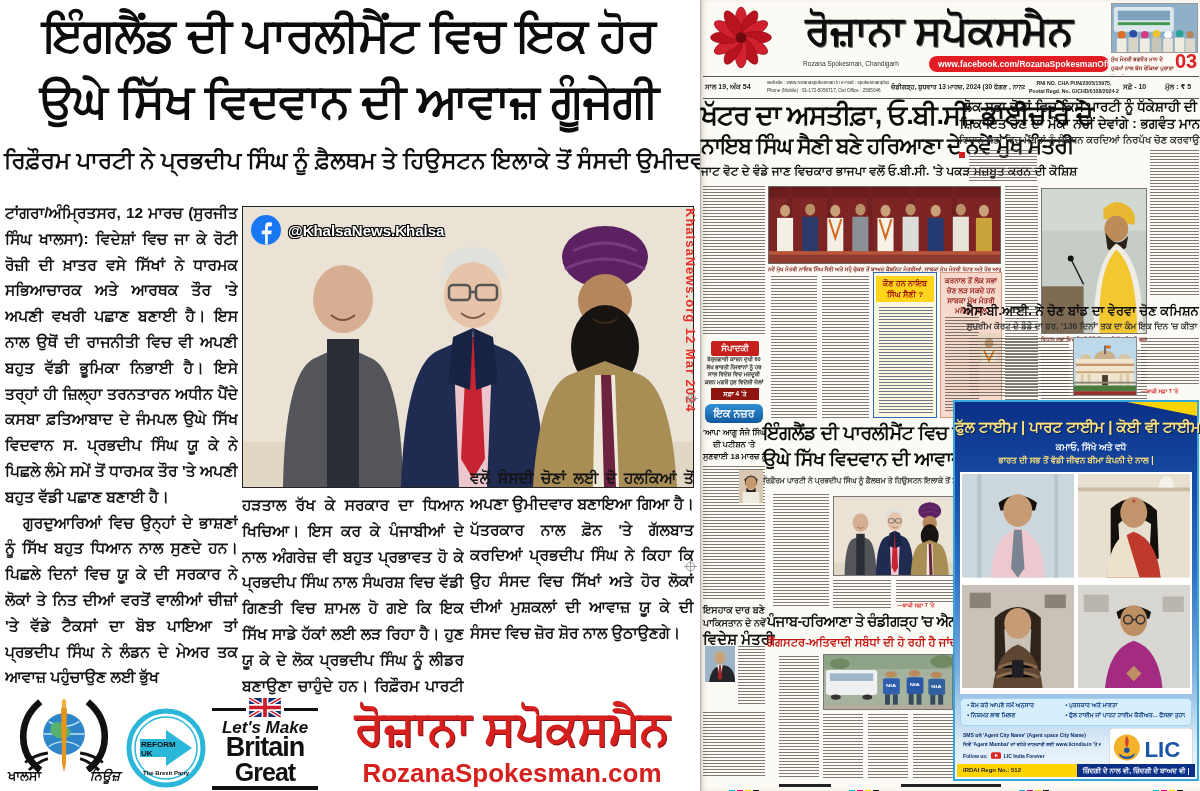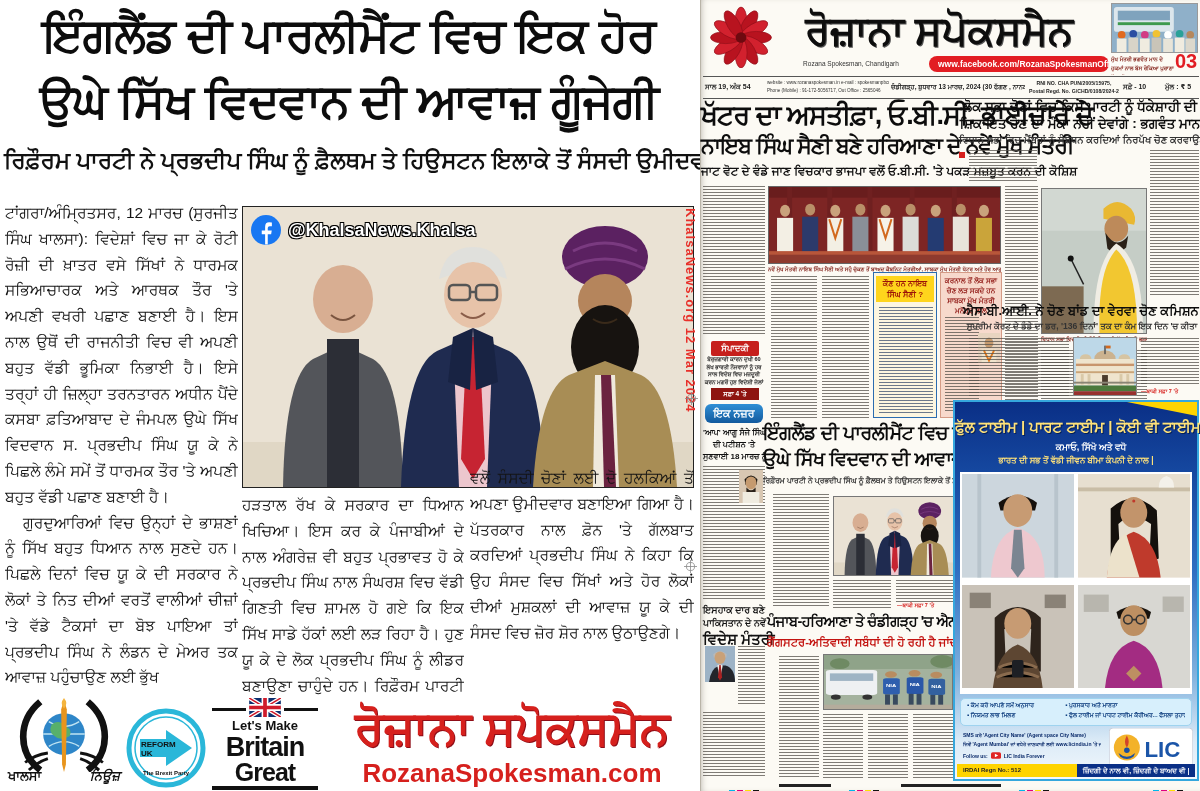--- a/index.html
+++ b/index.html
@@ -9,21 +9,21 @@
   .c{text-align:center;}
   .b{font-weight:bold;}
   .nw{white-space:nowrap;}
   .ov{overflow:hidden;}
   
   .m{position:absolute;background-image:repeating-linear-gradient(to bottom,#55514b 0,#55514b 1px,transparent 1px,transparent 3px);opacity:.75;}
   .m.blu{background-image:repeating-linear-gradient(to bottom,#3c4f6e 0,#3c4f6e 1px,transparent 1px,transparent 3px);}
   #left-page{position:absolute;left:0;top:0;width:700px;height:791px;background:#ffffff;}
   #right-page{position:absolute;left:700px;top:0;width:500px;height:791px;background:#fcfaf4;border-left:1px solid #b9b4a8;box-shadow:inset 4px 0 8px -6px #8a857a;}
   .headline-main{font-weight:bold;color:#0c0c0c;letter-spacing:-1px;}
-  .body-col{font-size:15.5px;line-height:25.8px;font-weight:400;color:#141414;text-align:justify;overflow:hidden;}
+  .body-col{font-size:15.5px;line-height:25.8px;font-weight:700;color:#141414;text-align:justify;overflow:hidden;}
   .cap{color:#7d170f;font-weight:bold;}
   .redtxt{color:#d6201d;}
   .reg-sq{display:inline-block;width:6px;height:6px;margin-right:2px;}
 </style>
 </head>
 <body>
 
 <svg width="0" height="0" style="position:absolute" aria-hidden="true">
   <defs>
     <symbol id="sym-men3" viewBox="0 0 450 280" preserveAspectRatio="none">
@@ -350,21 +350,21 @@
     </div>
 
     <div class="abs" style="left:242px;top:206px;width:452px;height:282px;border:1px solid #222;box-sizing:border-box;">
       <svg width="450" height="280" style="display:block">
           <use href="#sym-men3"></use>
         </svg>
       <div class="abs" style="left:8px;top:8px;display:flex;align-items:center;gap:7px;">
         <svg width="30" height="30">
             <use href="#sym-fb"></use>
           </svg>
-        <span class="b" style="font-size:18px;color:#fff;text-shadow:-1px -1px 0 #000,1px -1px 0 #000,-1px 1px 0 #000,1px 1px 0 #000;">@KhalsaNews.Khalsa</span>
+        <span class="b" style="font-size:15px;color:#fff;text-shadow:-1px -1px 0 #000,1px -1px 0 #000,-1px 1px 0 #000,1px 1px 0 #000;">@KhalsaNews.Khalsa</span>
       </div>
     </div>
 
     <div class="abs body-col" style="left:242px;top:492px;width:222px;height:210px;">ਹੜਤਾਲ ਰੱਖ ਕੇ ਸਰਕਾਰ ਦਾ ਧਿਆਨ ਖਿਚਿਆ। ਇਸ ਕਰ ਕੇ ਪੰਜਾਬੀਆਂ ਦੇ ਨਾਲ ਅੰਗਰੇਜ਼ ਵੀ ਬਹੁਤ ਪ੍ਰਭਾਵਤ ਹੋ ਕੇ ਪ੍ਰਭਦੀਪ ਸਿੰਘ ਨਾਲ ਸੰਘਰਸ਼ ਵਿਚ ਵੱਡੀ ਗਿਣਤੀ ਵਿਚ ਸ਼ਾਮਲ ਹੋ ਗਏ ਕਿ ਇਕ ਸਿੱਖ ਸਾਡੇ ਹੱਕਾਂ ਲਈ ਲੜ ਰਿਹਾ ਹੈ। ਹੁਣ ਯੂ ਕੇ ਦੇ ਲੋਕ ਪ੍ਰਭਦੀਪ ਸਿੰਘ ਨੂੰ ਲੀਡਰ ਬਣਾਉਣਾ ਚਾਹੁੰਦੇ ਹਨ। ਰਿਫ਼ੌਰਮ ਪਾਰਟੀ ਯੂ ਕੇ</div>
     <div class="abs body-col" style="left:470px;top:465px;width:224px;height:210px;">ਵਲੋਂ ਸੰਸਦੀ ਚੋਣਾਂ ਲਈ ਦੋ ਹਲਕਿਆਂ ਤੋਂ ਅਪਣਾ ਉਮੀਦਵਾਰ ਬਣਾਇਆ ਗਿਆ ਹੈ। ਪੱਤਰਕਾਰ ਨਾਲ ਫ਼ੋਨ 'ਤੇ ਗੱਲਬਾਤ ਕਰਦਿਆਂ ਪ੍ਰਭਦੀਪ ਸਿੰਘ ਨੇ ਕਿਹਾ ਕਿ ਉਹ ਸੰਸਦ ਵਿਚ ਸਿੱਖਾਂ ਅਤੇ ਹੋਰ ਲੋਕਾਂ ਦੀਆਂ ਮੁਸ਼ਕਲਾਂ ਦੀ ਆਵਾਜ਼ ਯੂ ਕੇ ਦੀ ਸੰਸਦ ਵਿਚ ਜ਼ੋਰ ਸ਼ੋਰ ਨਾਲ ਉਠਾਉਣਗੇ।</div>
 
     <div class="abs" style="left:8px;top:698px;width:112px;height:92px;">
       <svg width="112" height="74">
           <use href="#sym-khalsa"></use>
         </svg>
@@ -378,21 +378,21 @@
         </svg>
     </div>
 
     <div class="abs c" style="left:212px;top:698px;width:106px;height:92px;">
       <div class="abs" style="left:0;top:10px;width:34px;height:3px;background:#111;"></div>
       <div class="abs" style="right:0;top:10px;width:34px;height:3px;background:#111;"></div>
       <svg class="abs" width="32" height="19" style="left:37px;top:0;">
           <use href="#sym-ukflag"></use>
         </svg>
 
-      <div class="abs b nw c" style="left:0;top:20px;width:106px;font-size:13px;color:#111;">Let's Make</div>
+      <div class="abs b nw c" style="left:0;top:20px;width:106px;font-size:17px;color:#111;font-style:italic;">Let's Make</div>
       <div class="abs b nw c" style="left:0;top:34px;width:106px;font-size:27px;color:#111;letter-spacing:-1px;">Britain</div>
       <div class="abs b nw c" style="left:0;top:60px;width:106px;font-size:25px;color:#111;letter-spacing:-1px;">Great</div>
       <div class="abs" style="left:0;bottom:0;width:106px;height:4px;background:#111;"></div>
     </div>
 
     <div class="abs" style="left:330px;top:700px;width:364px;height:90px;">
       <div class="abs b nw c" style="left:0;top:0;width:364px;font-size:47px;line-height:56px;color:#d6201d;text-shadow:1px 1px 0 #8e0d17;">ਰੋਜ਼ਾਨਾ ਸਪੋਕਸਮੈਨ</div>
       <div class="abs b nw c" style="left:0;top:58px;width:364px;font-size:26px;color:#d6201d;">RozanaSpokesman.com</div>
     </div>
 

